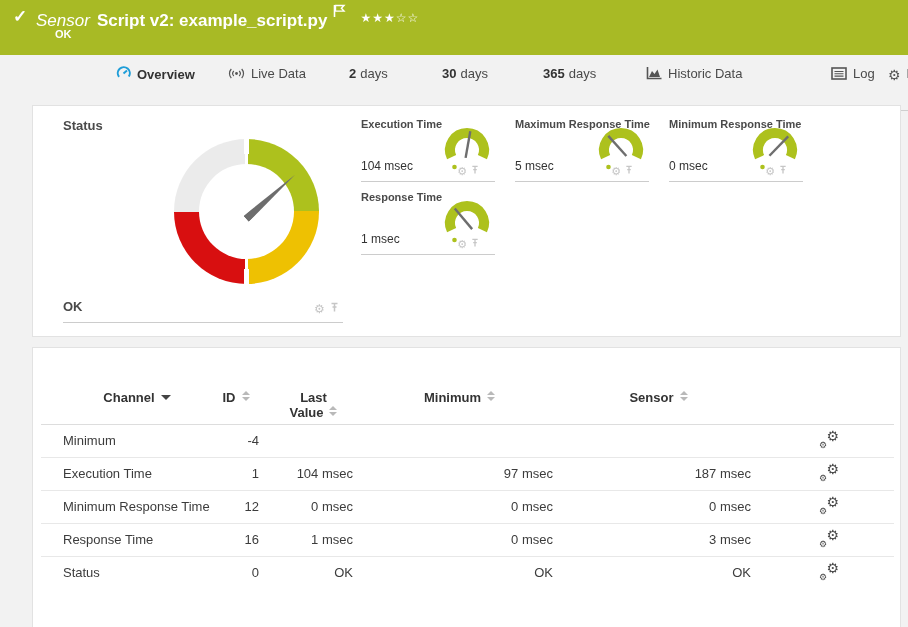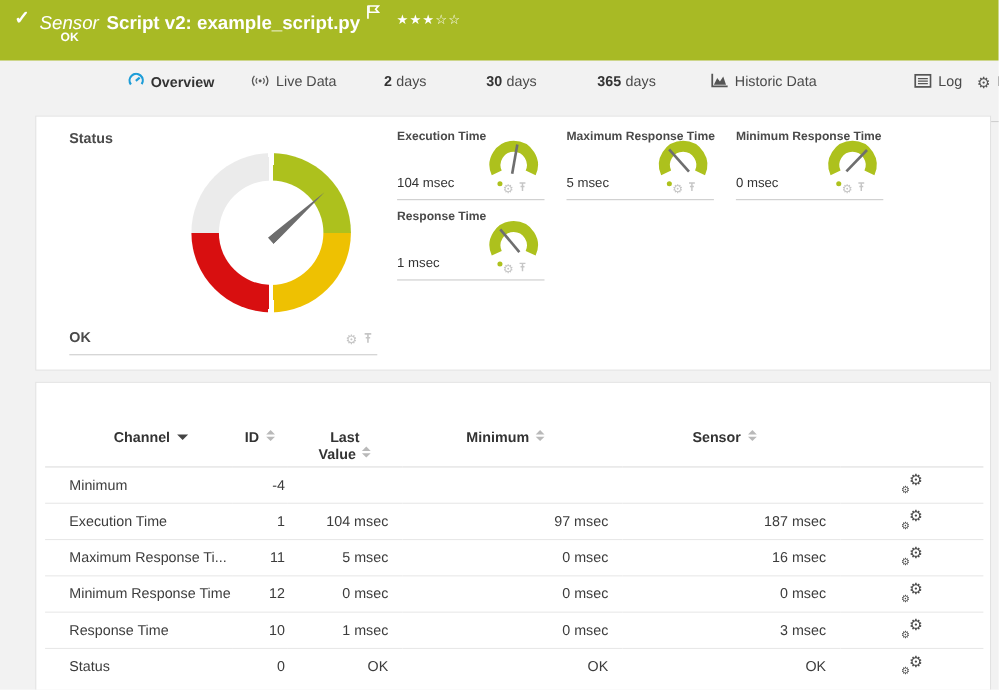--- a/index.html
+++ b/index.html
@@ -222,38 +222,30 @@
       </tr>
       <tr>
         <td class="al">Execution Time</td>
         <td class="ar-id">1</td>
         <td class="ar">104 msec</td>
         <td class="ar">97 msec</td>
         <td class="ar">187 msec</td>
         <td class="ac"><span class="gearpair"><span class="g1">⚙</span><span class="g2">⚙</span></span></td>
       </tr>
       <tr>
-        <td class="al">Maximum Response Ti...</td>
-        <td class="ar-id">11</td>
-        <td class="ar">5 msec</td>
-        <td class="ar">0 msec</td>
-        <td class="ar">16 msec</td>
-        <td class="ac"><span class="gearpair"><span class="g1">⚙</span><span class="g2">⚙</span></span></td>
-      </tr>
-      <tr>
         <td class="al">Minimum Response Time</td>
         <td class="ar-id">12</td>
         <td class="ar">0 msec</td>
         <td class="ar">0 msec</td>
         <td class="ar">0 msec</td>
         <td class="ac"><span class="gearpair"><span class="g1">⚙</span><span class="g2">⚙</span></span></td>
       </tr>
       <tr>
         <td class="al">Response Time</td>
-        <td class="ar-id">10</td>
+        <td class="ar-id">16</td>
         <td class="ar">1 msec</td>
         <td class="ar">0 msec</td>
         <td class="ar">3 msec</td>
         <td class="ac"><span class="gearpair"><span class="g1">⚙</span><span class="g2">⚙</span></span></td>
       </tr>
       <tr>
         <td class="al">Status</td>
         <td class="ar-id">0</td>
         <td class="ar">OK</td>
         <td class="ar">OK</td>

